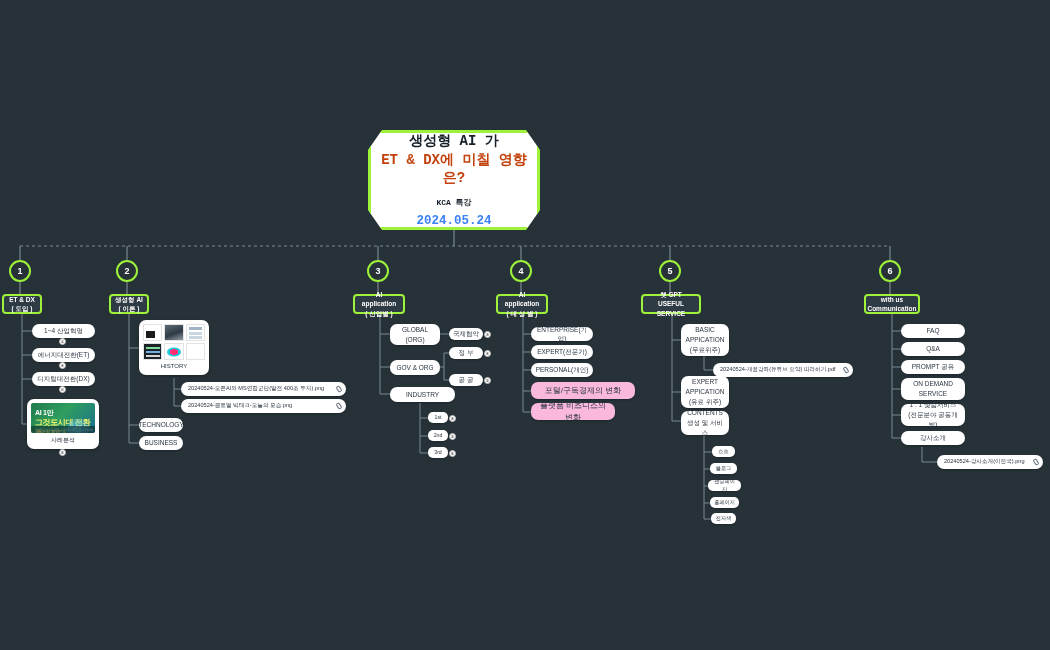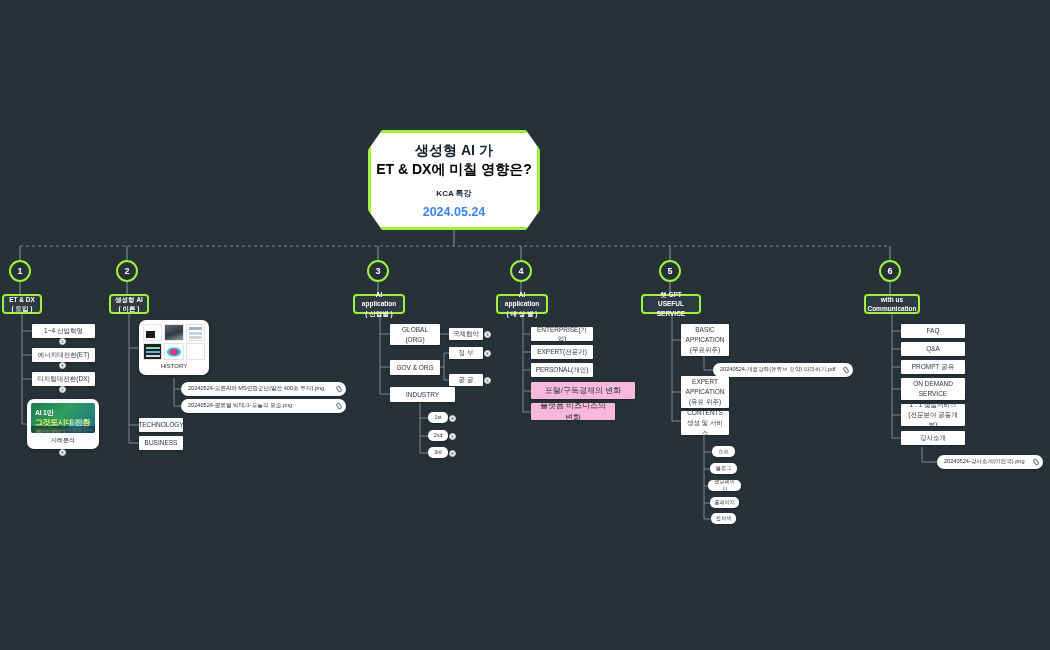--- a/index.html
+++ b/index.html
@@ -27,23 +27,24 @@
     left: 368px; top: 130px;
     width: 172px; height: 100px;
     background: #ffffff;
     border: 3px solid #9ef23a;
     border-radius: 6px;
     clip-path: polygon(14px 0, calc(100% - 14px) 0, 100% 20px, 100% calc(100% - 20px),
                        calc(100% - 14px) 100%, 14px 100%, 0 calc(100% - 20px), 0 20px);
     display: flex; flex-direction: column;
     align-items: center; justify-content: center;
     text-align: center;
+    font-family: Liberation Mono, monospace;
   }
   .root-line1 { font-size: 14px; font-weight: bold; color: #16202a; line-height: 1.35; }
-  .root-line2 { font-size: 14px; font-weight: bold; color: #000000; line-height: 1.35; }
+  .root-line2 { font-size: 14px; font-weight: bold; color: #c2410c; line-height: 1.35; }
   .root-sub   { font-size: 8px; font-weight: bold; color: #16202a; margin-top: 9px; }
   .root-date  { font-size: 12.5px; font-weight: bold; color: #3b82f6; margin-top: 6px; }
 
   
   .num-circle {
     position: absolute;
     width: 22px; height: 22px;
     border-radius: 50%;
     background: #263238;
     border: 2px solid #9ef23a;
@@ -63,21 +64,21 @@
     line-height: 1.45;
     text-align: center;
     display: flex; align-items: center; justify-content: center;
     padding: 2px 3px;
   }
 
   
   .node {
     position: absolute;
     background: #ffffff;
-    border-radius: 1px;
+    border-radius: 7px;
     color: #2a3440;
     font-size: 6.5px;
     line-height: 1.4;
     text-align: center;
     display: flex; align-items: center; justify-content: center;
     padding: 2px 4px;
     box-shadow: 0 1px 2px rgba(0,0,0,.25);
   }
   .node.small { font-size: 5.2px; border-radius: 5px; }
   .node.pink { background: #f9b8dc; color: #2a3440; font-size: 8px; }

